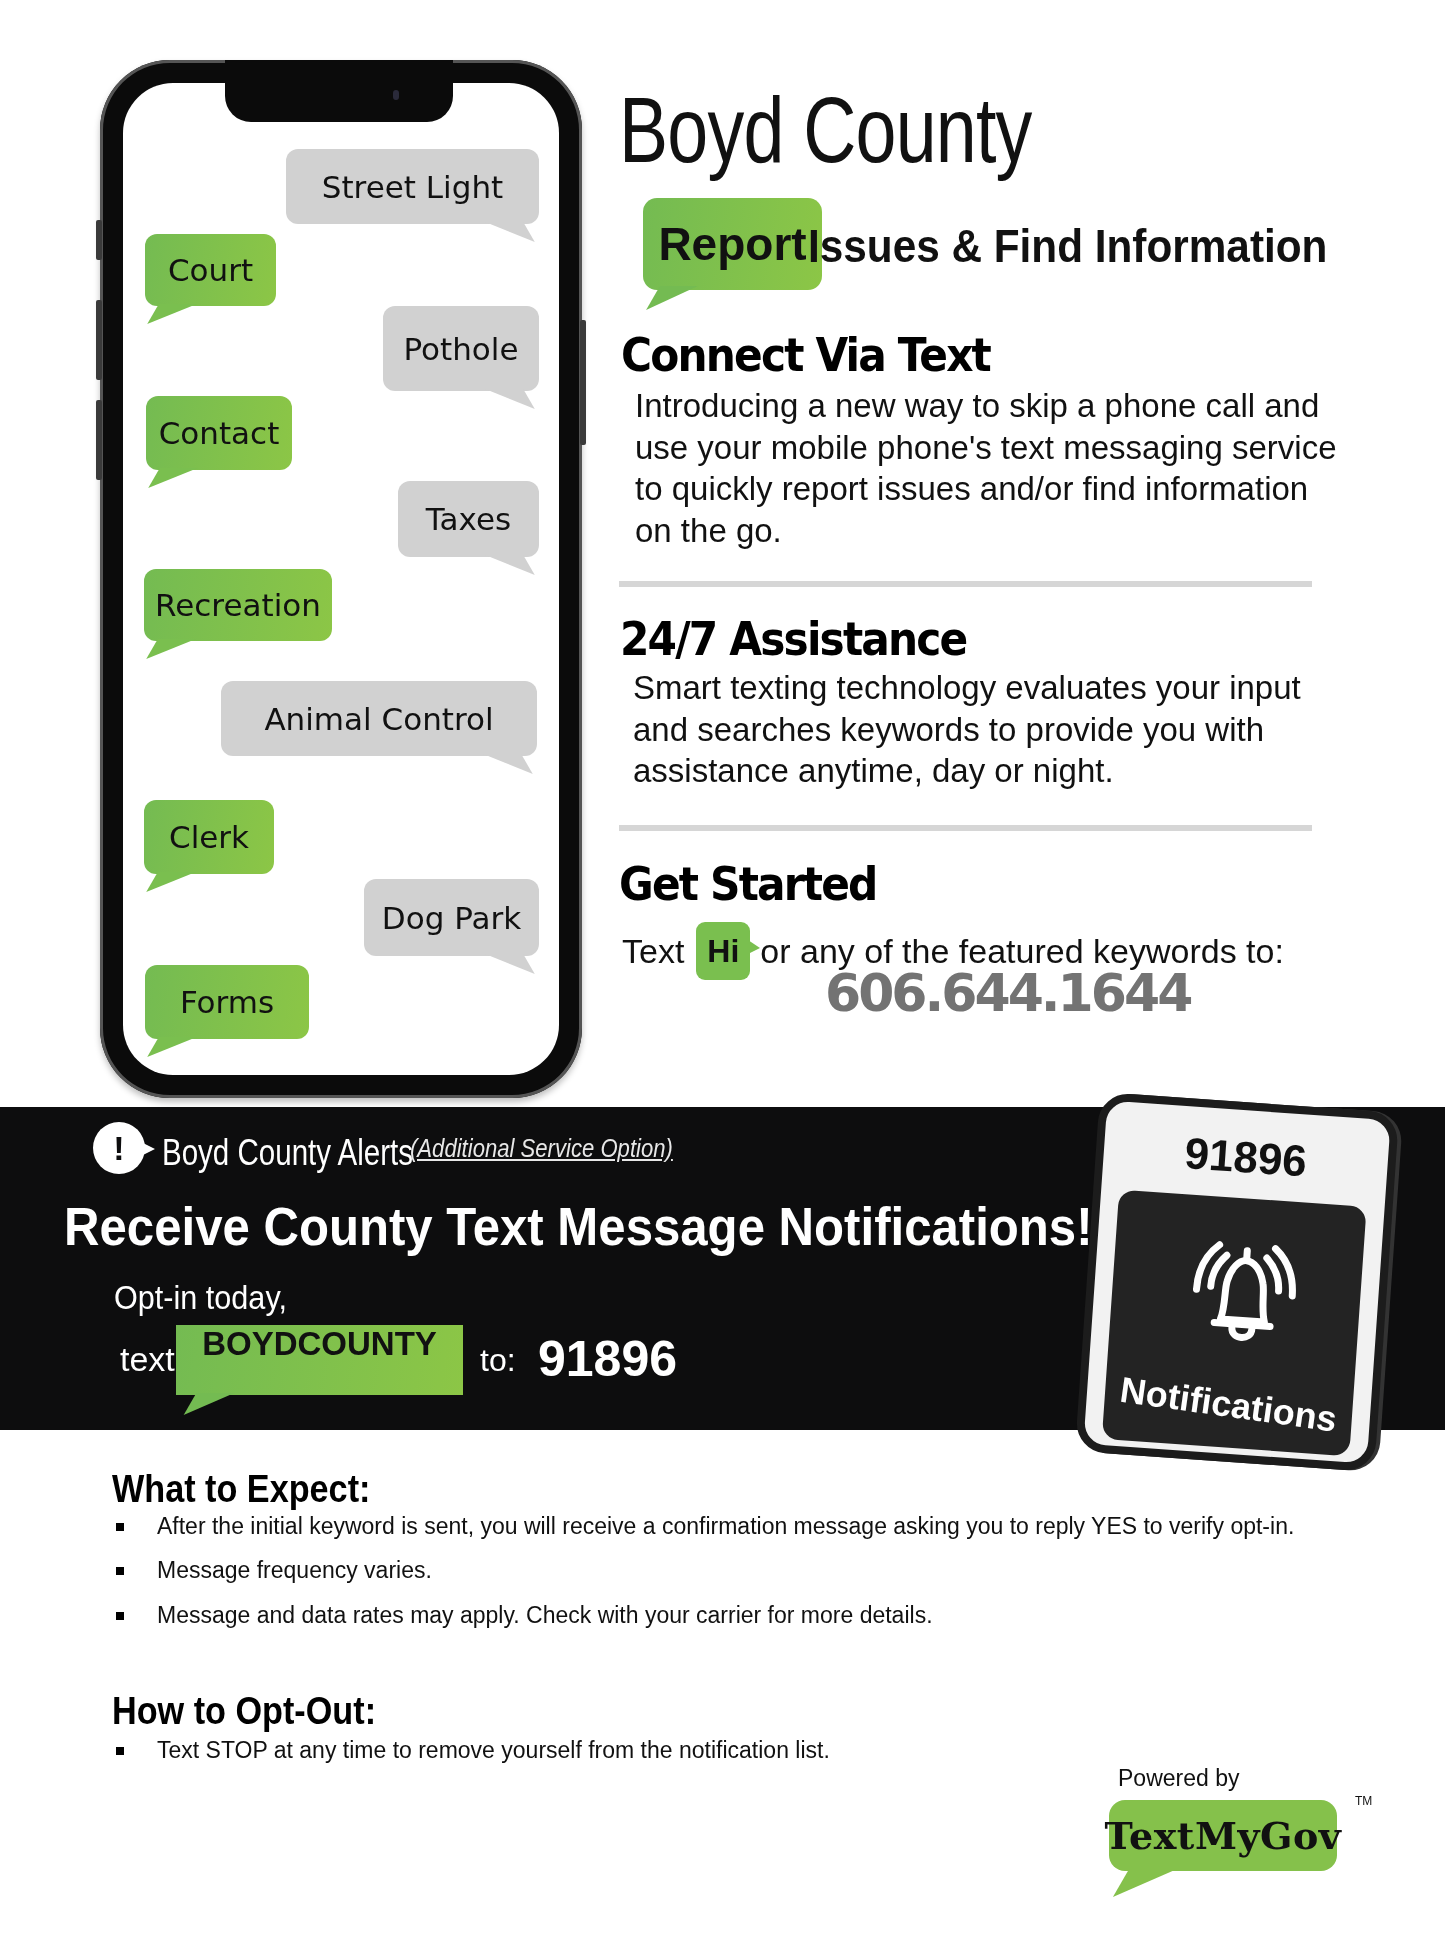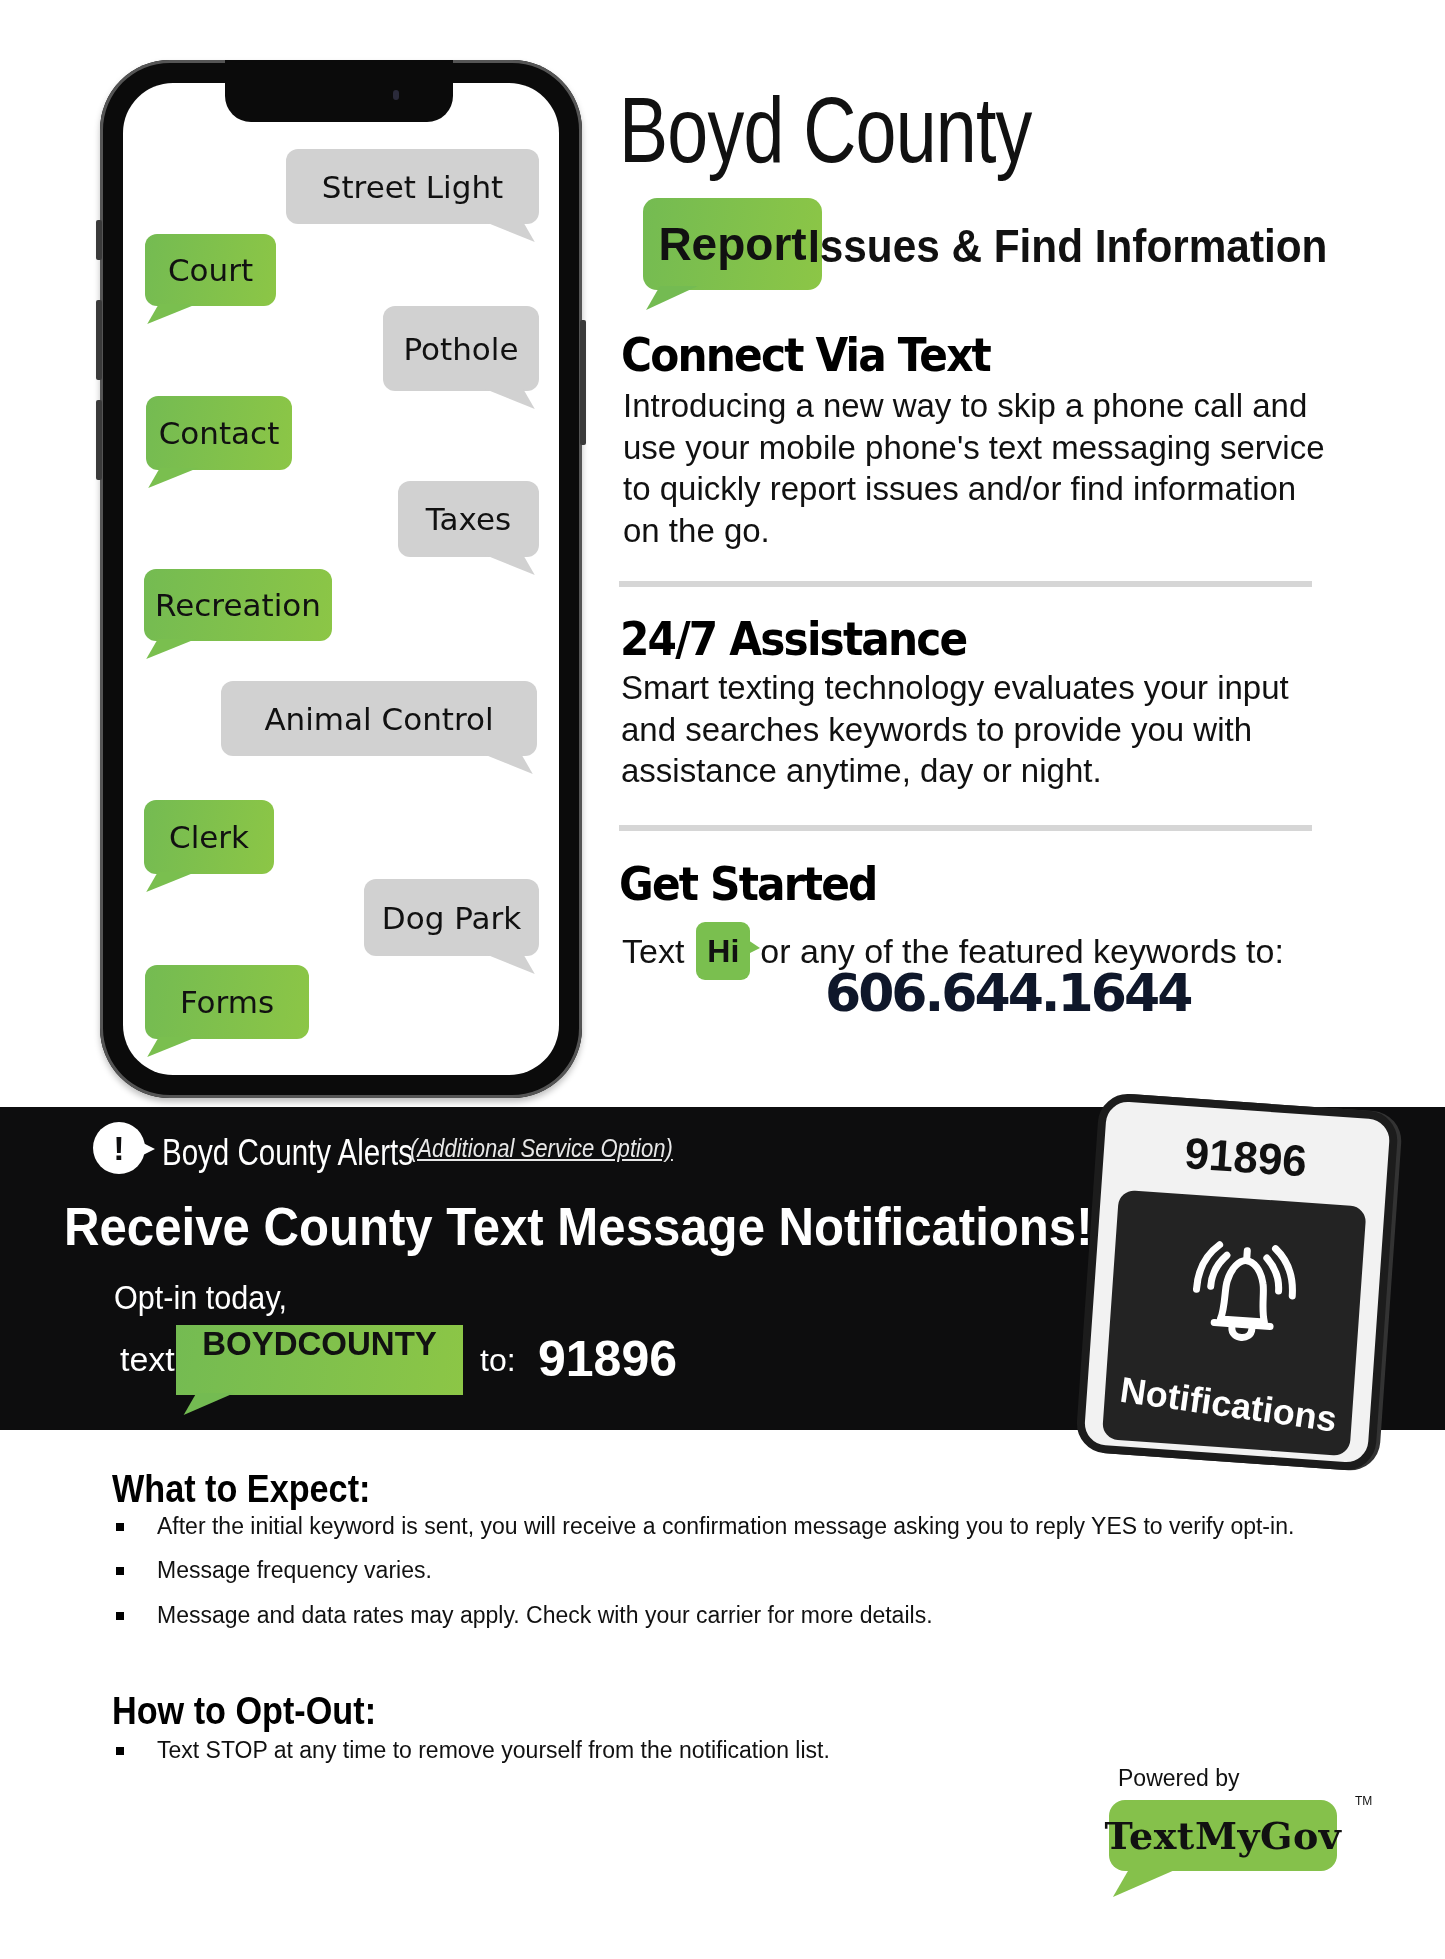--- a/index.html
+++ b/index.html
@@ -26,28 +26,28 @@
   
   .title { left: 619px; top: 78px; font-family: "Liberation Sans", sans-serif; font-size: 92px; letter-spacing: -1px;
            transform: scaleX(0.8); transform-origin: left top; color: #111; }
   .report-bubble { left: 620px; top: 198px; width: 179px; height: 92px; border-radius: 14px; display:flex; align-items:center; justify-content:center;
                    background: linear-gradient(100deg, #74bb52, #8cc646); font-size: 46px; font-weight: bold; color:#111;margin-left:23px; }
   .report-bubble .tail.left { left: 10px; bottom: -20px; border-top-width: 24px; border-top-color:#74bb52; }
   .subtitle { left: 808px; top: 218px; font-size: 47px; font-weight: bold; color: #111; transform: scaleX(0.9); transform-origin: left top; white-space: nowrap; }
 
   .h2 { font-family: "DejaVu Sans", sans-serif; font-weight: bold; font-size: 46px; letter-spacing: -2px; color: #000;
         transform: scaleX(0.92); transform-origin: left top; white-space: nowrap; }
-  .para { font-family: "Liberation Sans", sans-serif; font-size: 33px; line-height: 41.5px; color: #111; width: 720px; }
+  .para { font-family: "Liberation Sans", sans-serif; font-size: 33px; line-height: 41.5px; color: #111; width: 720px; margin-left: 12px; }
   .divider { left: 619px; width: 693px; height: 6px; background: #d6d6d6; }
 
   .gs-line { left: 622px; top: 922px; font-size: 34px; white-space: nowrap; display: flex; align-items: center; }
   .hi-bubble { position: relative; display: inline-flex; align-items:center; justify-content:center; width: 54px; height: 58px; margin: 0 10px 0 12px;
                background: #7abf4f; border-radius: 9px; font-weight: bold; font-size: 32px; }
   .hi-bubble .hi-tail { position:absolute; right:-10px; top: 18px; width:0; height:0; border-left: 12px solid #7abf4f; border-top: 8px solid transparent; border-bottom: 6px solid transparent; }
-  .phone-number { left: 825px; top: 963px; font-family: "DejaVu Sans", sans-serif; font-weight: bold; font-size: 52px; letter-spacing: -3px; color:#0f172a;text-align:right; }
+  .phone-number { left: 825px; top: 963px; font-family: "DejaVu Sans", sans-serif; font-weight: bold; font-size: 52px; letter-spacing: -3px; color:#737373;text-align:right; }
 
   
   .band { left: 0; top: 1107px; width: 1445px; height: 323px; background: #0d0d0e; overflow: hidden; }
   .alert-icon { left: 93px; top: 1122px; width: 52px; height: 52px; background: #fff; border-radius: 50%; display:flex; align-items:center; justify-content:center;
                 color:#0d0d0e; font-weight: bold; font-size: 34px; }
   .alert-icon-tail { left: 141px; top: 1142px; width:0; height:0; border-left: 14px solid #fff; border-top: 7px solid transparent; border-bottom: 7px solid transparent; }
   .alerts-title { left: 162px; top: 1132px; color: #fff; font-size: 36px; transform: scaleX(0.82); transform-origin:left top; white-space: nowrap; }
   .alerts-option { left: 410px; top: 1133px; color: #e8e8e8; font-size: 26px; font-style: italic; text-decoration: underline; transform: scaleX(0.85); transform-origin:left top; white-space: nowrap; }
   .band-headline { left: 64px; top: 1195px; color: #fff; font-weight: bold; font-size: 54px; white-space: nowrap; transform: scaleX(0.91); transform-origin:left top; }
   .optin { left: 114px; top: 1278px; color: #fff; font-size: 34px; transform: scaleX(0.9); transform-origin:left top; white-space: nowrap; }

